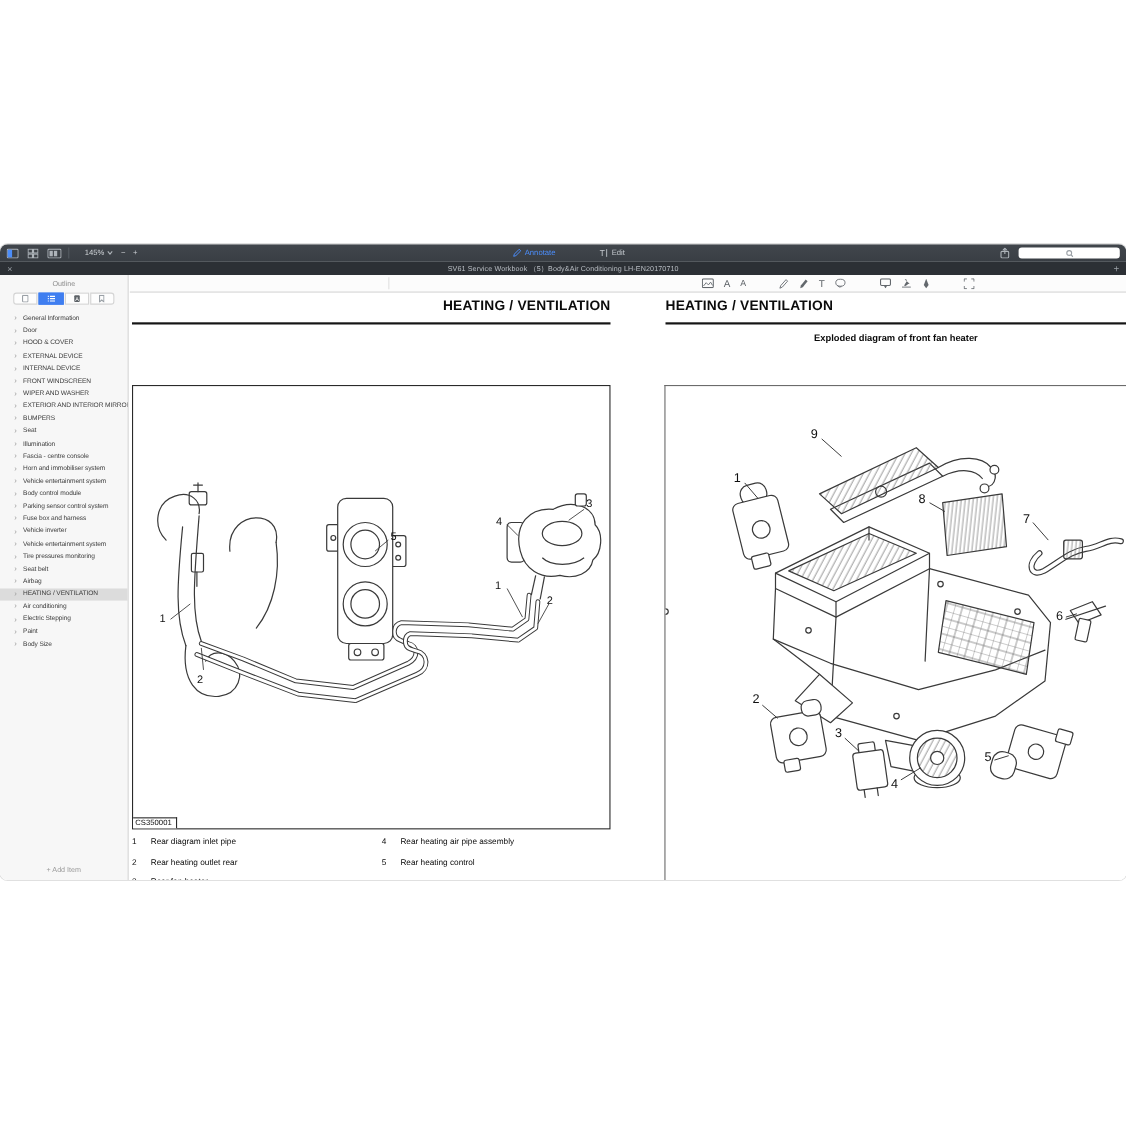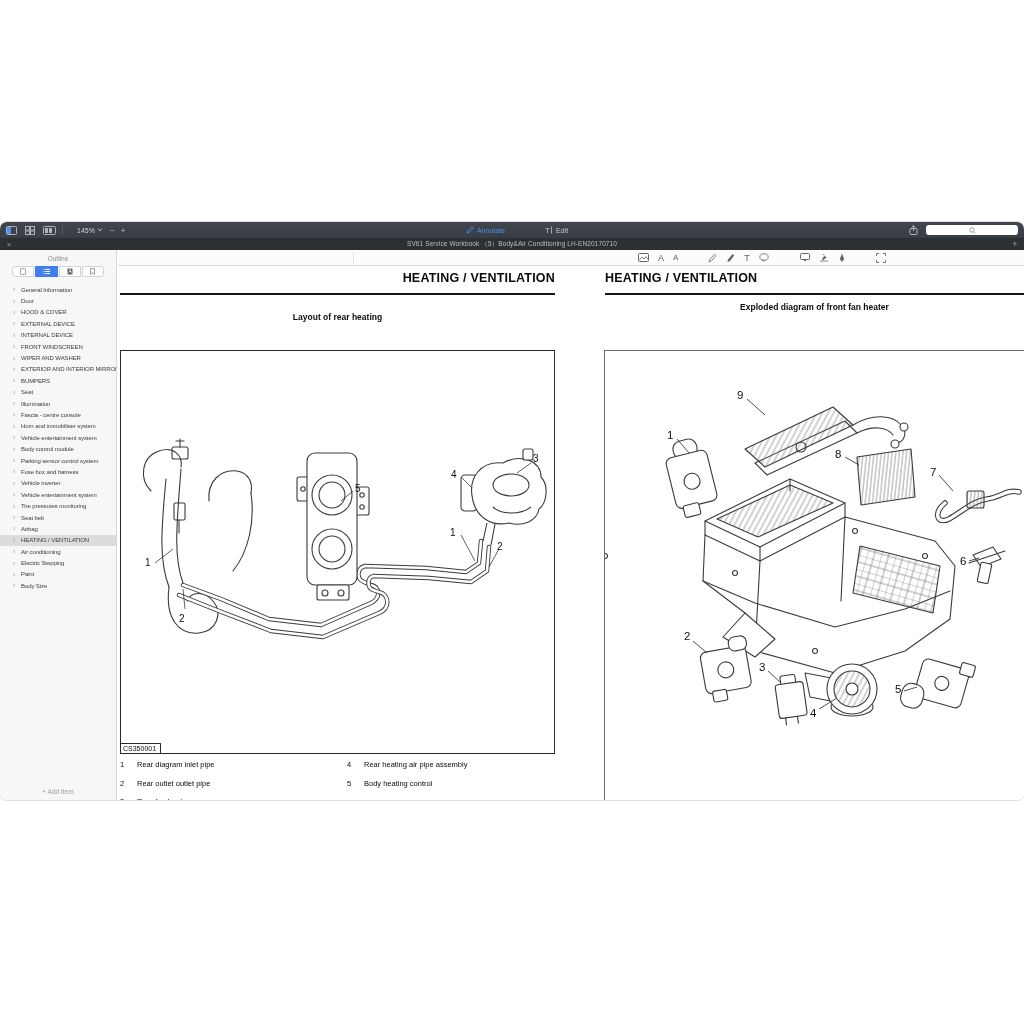--- a/index.html
+++ b/index.html
@@ -355,21 +355,20 @@
           <span class="a-ico">
             <svg width="10" height="10" viewBox="0 0 10 10">
               <path d="M0.5 3 V0.5 H3 M7 0.5 H9.5 V3 M9.5 7 V9.5 H7 M3 9.5 H0.5 V7" fill="none" stroke="#63686d" stroke-width="0.9"></path>
             </svg>
           </span>
         </div>
       </div>
 
       <div class="pg-heading" style="right:469px; top:21px">HEATING / VENTILATION</div>
       <div class="pg-rule" style="left:2px; top:43px; width:435px"></div>
-      <div class="fig-title" style="left:2px; top:62px; width:435px">Layout of rear heating</div>
 
       <div id="left-figbox">
         <svg class="diagram" width="433" height="402" viewBox="0 0 433 402">
           <g fill="none" stroke="#3a3a3a" stroke-width="1.1" stroke-linejoin="round" stroke-linecap="round">
 
             <path d="M30,140 C18,128 20,106 38,100 C52,95 62,104 60,116"></path>
             <path d="M88,150 C86,130 100,118 116,120 C128,122 132,132 130,142"></path>
             <rect x="51" y="96" width="16" height="12" rx="2"></rect>
             <line x1="59" y1="88" x2="59" y2="96"></line>
                 <line x1="55" y1="90" x2="63" y2="90"></line>
@@ -435,35 +434,35 @@
           </div>
 
       <div id="parts">
         <div class="p-col" style="left:0">
               <div class="p-row">
                 <span class="p-num">1</span>
                 <span class="p-name">Rear diagram inlet pipe</span>
               </div>
               <div class="p-row">
                 <span class="p-num">2</span>
-                <span class="p-name">Rear outlet outlet pipe</span>
+                <span class="p-name">Rear heating outlet rear</span>
               </div>
               <div class="p-row">
                 <span class="p-num">3</span>
                 <span class="p-name">Rear fan heater</span>
               </div>
             </div>
         <div class="p-col" style="left:227px">
               <div class="p-row">
                 <span class="p-num">4</span>
                 <span class="p-name">Rear heating air pipe assembly</span>
               </div>
               <div class="p-row">
                 <span class="p-num">5</span>
-                <span class="p-name">Body heating control</span>
+                <span class="p-name">Rear heating control</span>
               </div>
             </div>
       </div>
 
       <div class="pg-heading" style="left:487px; top:21px">HEATING / VENTILATION</div>
       <div class="pg-rule" style="left:487px; top:43px; width:419px"></div>
       <div class="fig-title" style="left:487px; top:52px; width:419px">Exploded diagram of front fan heater</div>
 
       <div id="right-figbox">
         <svg class="diagram" width="419" height="477" viewBox="0 0 419 477">

